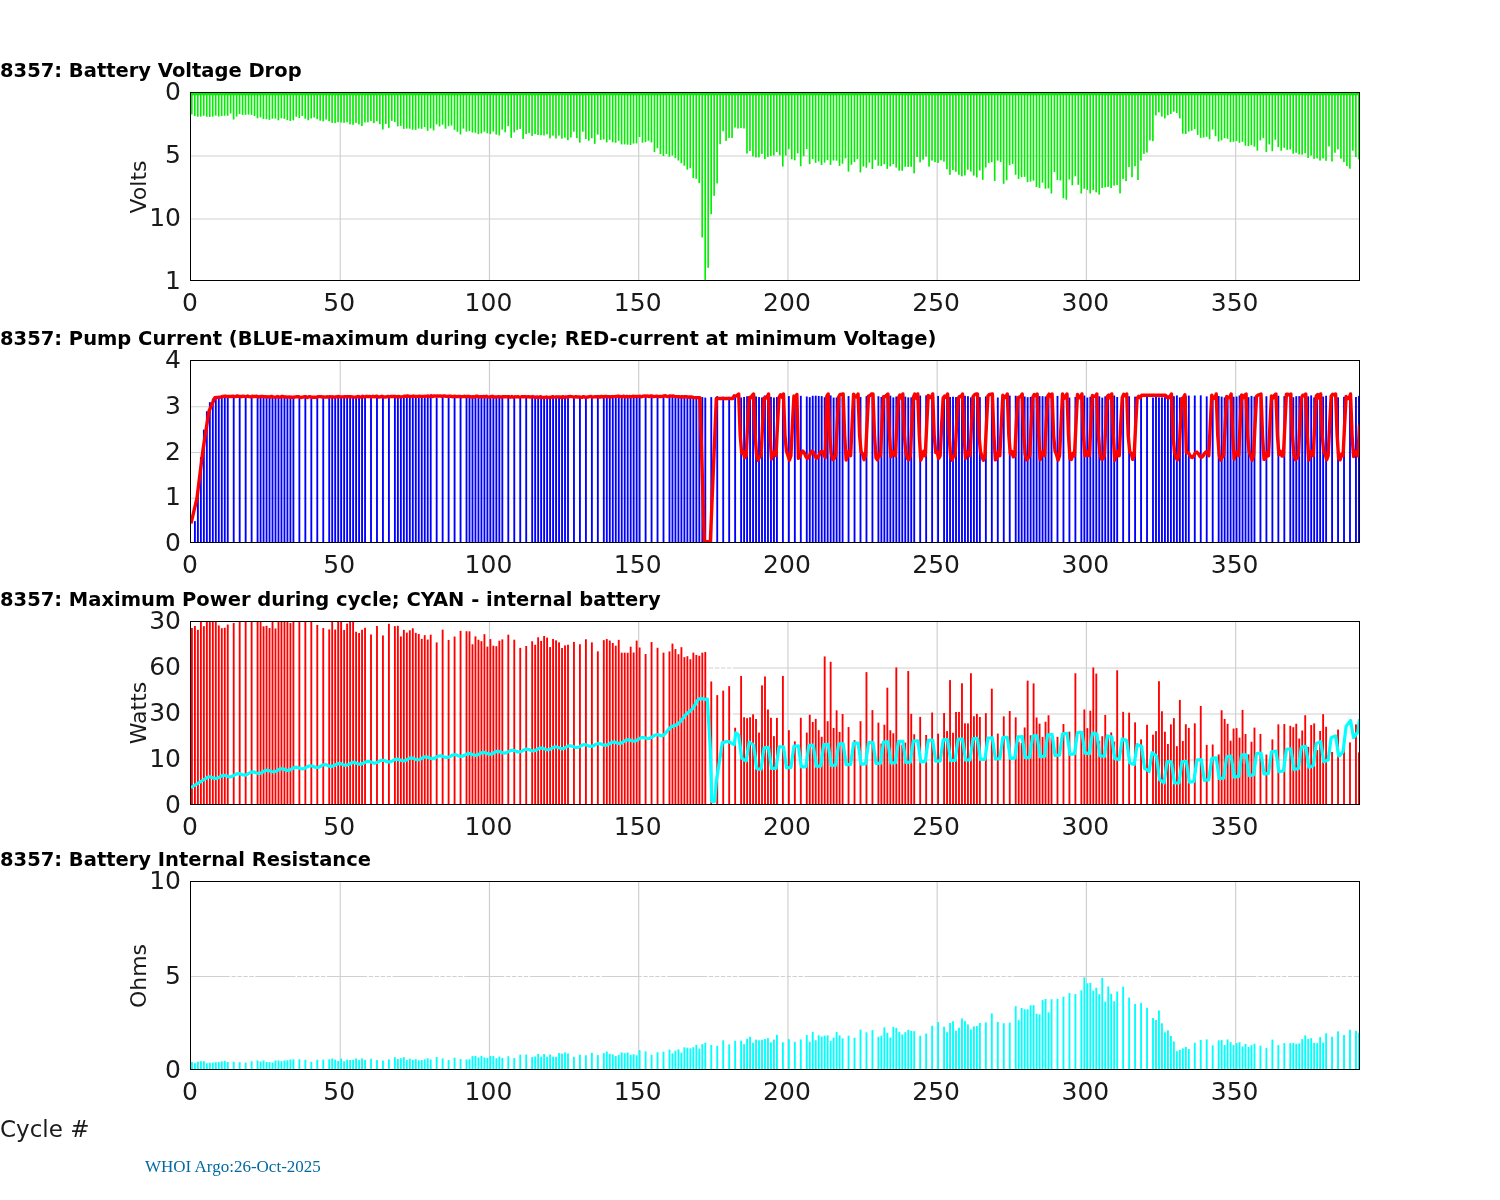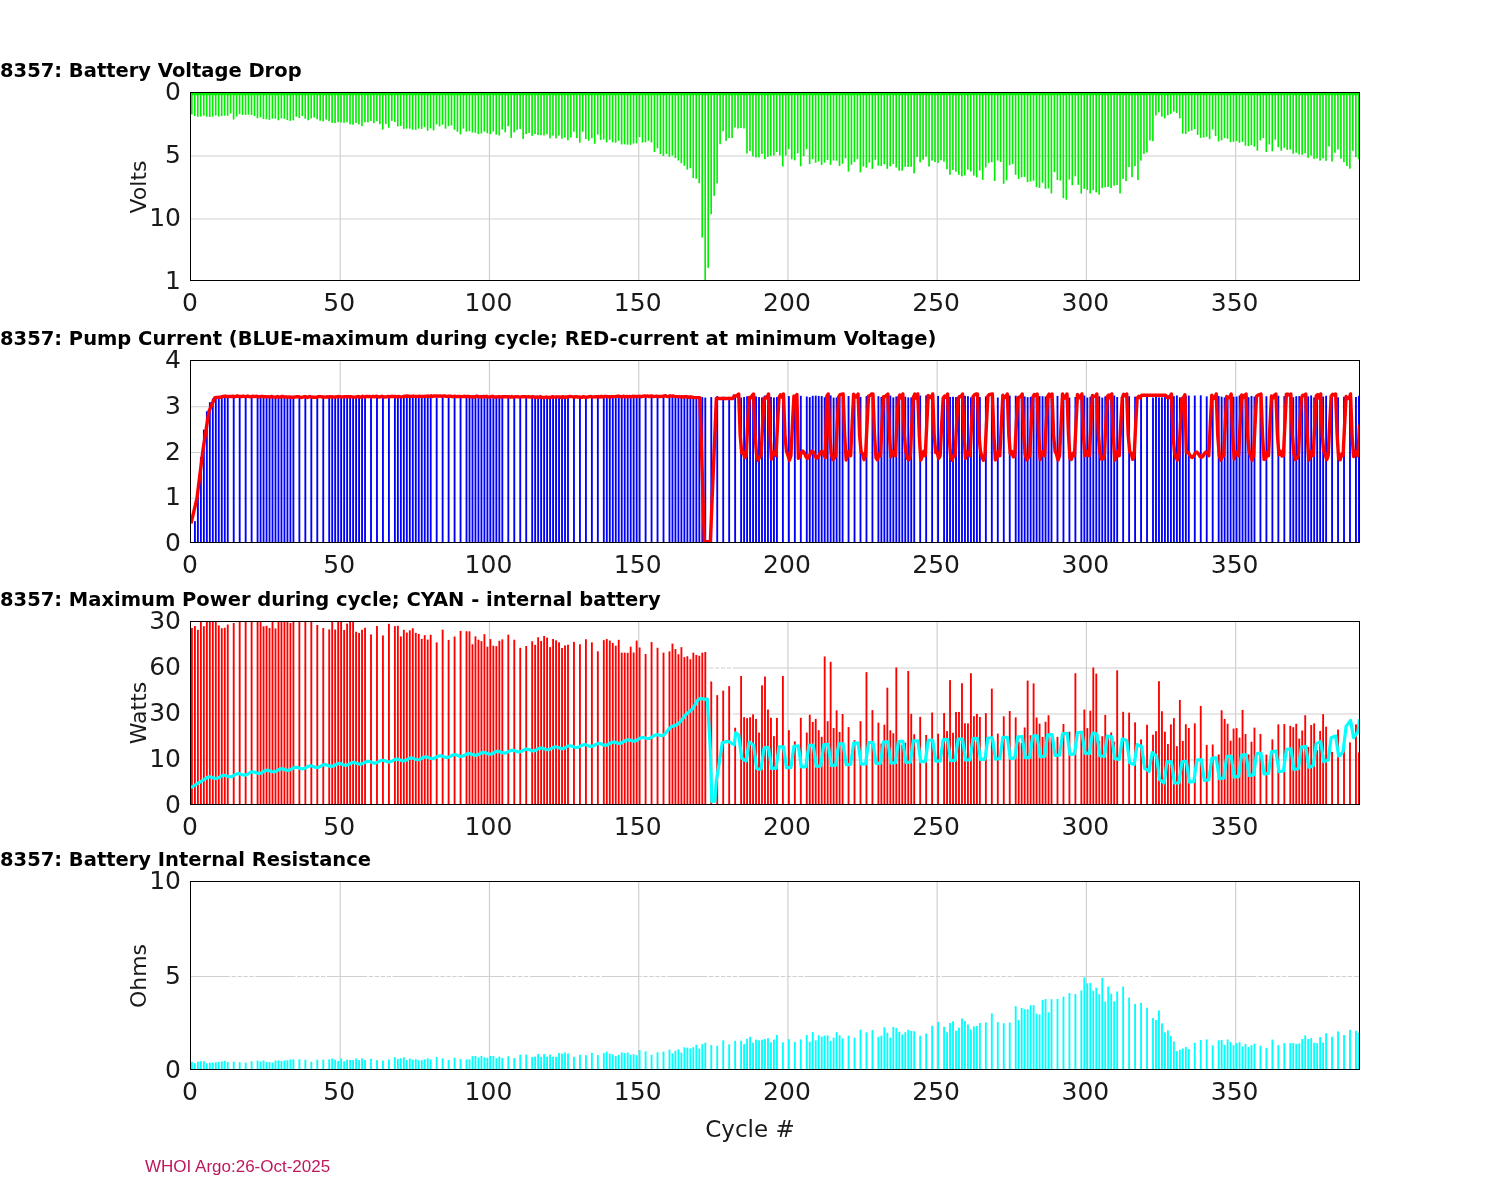--- a/index.html
+++ b/index.html
@@ -14,23 +14,23 @@
           font-family:"DejaVu Sans",sans-serif;white-space:nowrap;}
 
   .ylab{position:absolute;font-family:"DejaVu Sans",sans-serif;color:#1a1a1a;
         transform-origin:center center;white-space:nowrap;}
 
   .tick-y{position:absolute;text-align:right;font-family:"DejaVu Sans",sans-serif;
           color:#1a1a1a;white-space:nowrap;}
   .tick-x{position:absolute;text-align:center;font-family:"DejaVu Sans",sans-serif;
           color:#1a1a1a;white-space:nowrap;}
 
-  .xlabel{position:absolute;width:100%;text-align:center;font-family:"DejaVu Sans",sans-serif;
+  .xlabel{position:absolute;width:100%;font-family:"DejaVu Sans",sans-serif;
           color:#1a1a1a;}
-  .footer{position:absolute;font-family:Liberation Sans, sans-serif;color:#be185d;}
+  .footer{position:absolute;font-family:Liberation Serif, serif;color:#0369a1;}
 </style>
 </head>
 <body>
 
 <div id="figure">
 
   <div class="panel">
     <div class="ptitle" id="title1" style="left: 0px; top: 59px; font-size: 19.5px;">8357: Battery Voltage Drop</div>
     <div class="ylab" id="ylab1" style="font-size: 22px; left: 138px; top: 186.5px; transform: translate(-50%, -50%) rotate(-90deg);">Volts</div>
     <div class="plotbox" id="box1" style="left: 190px; top: 92px; width: 1170px; height: 189px;">

